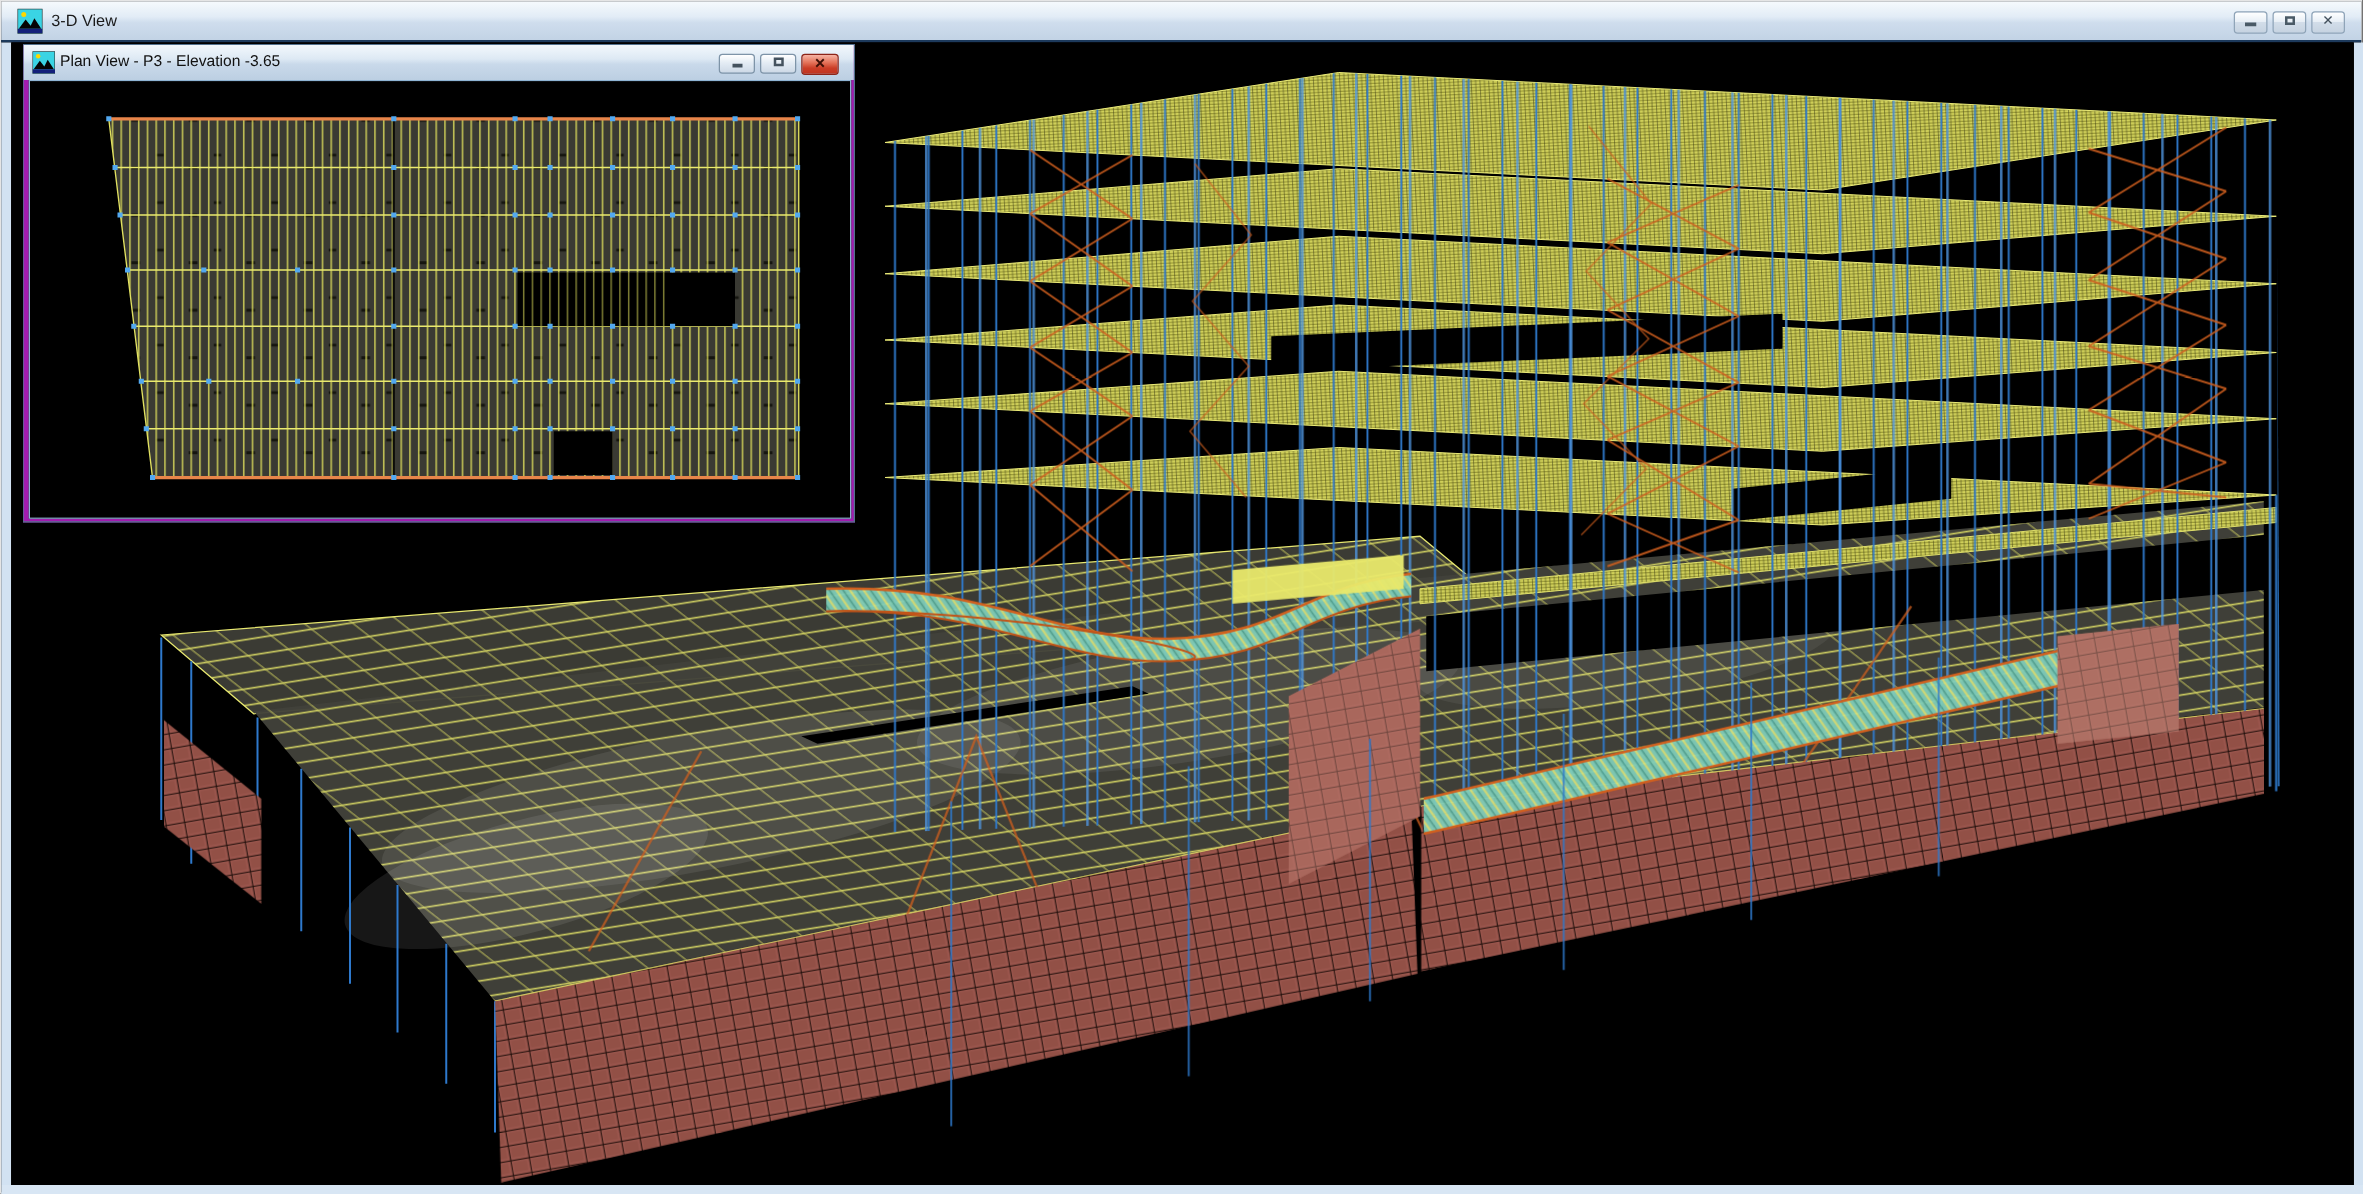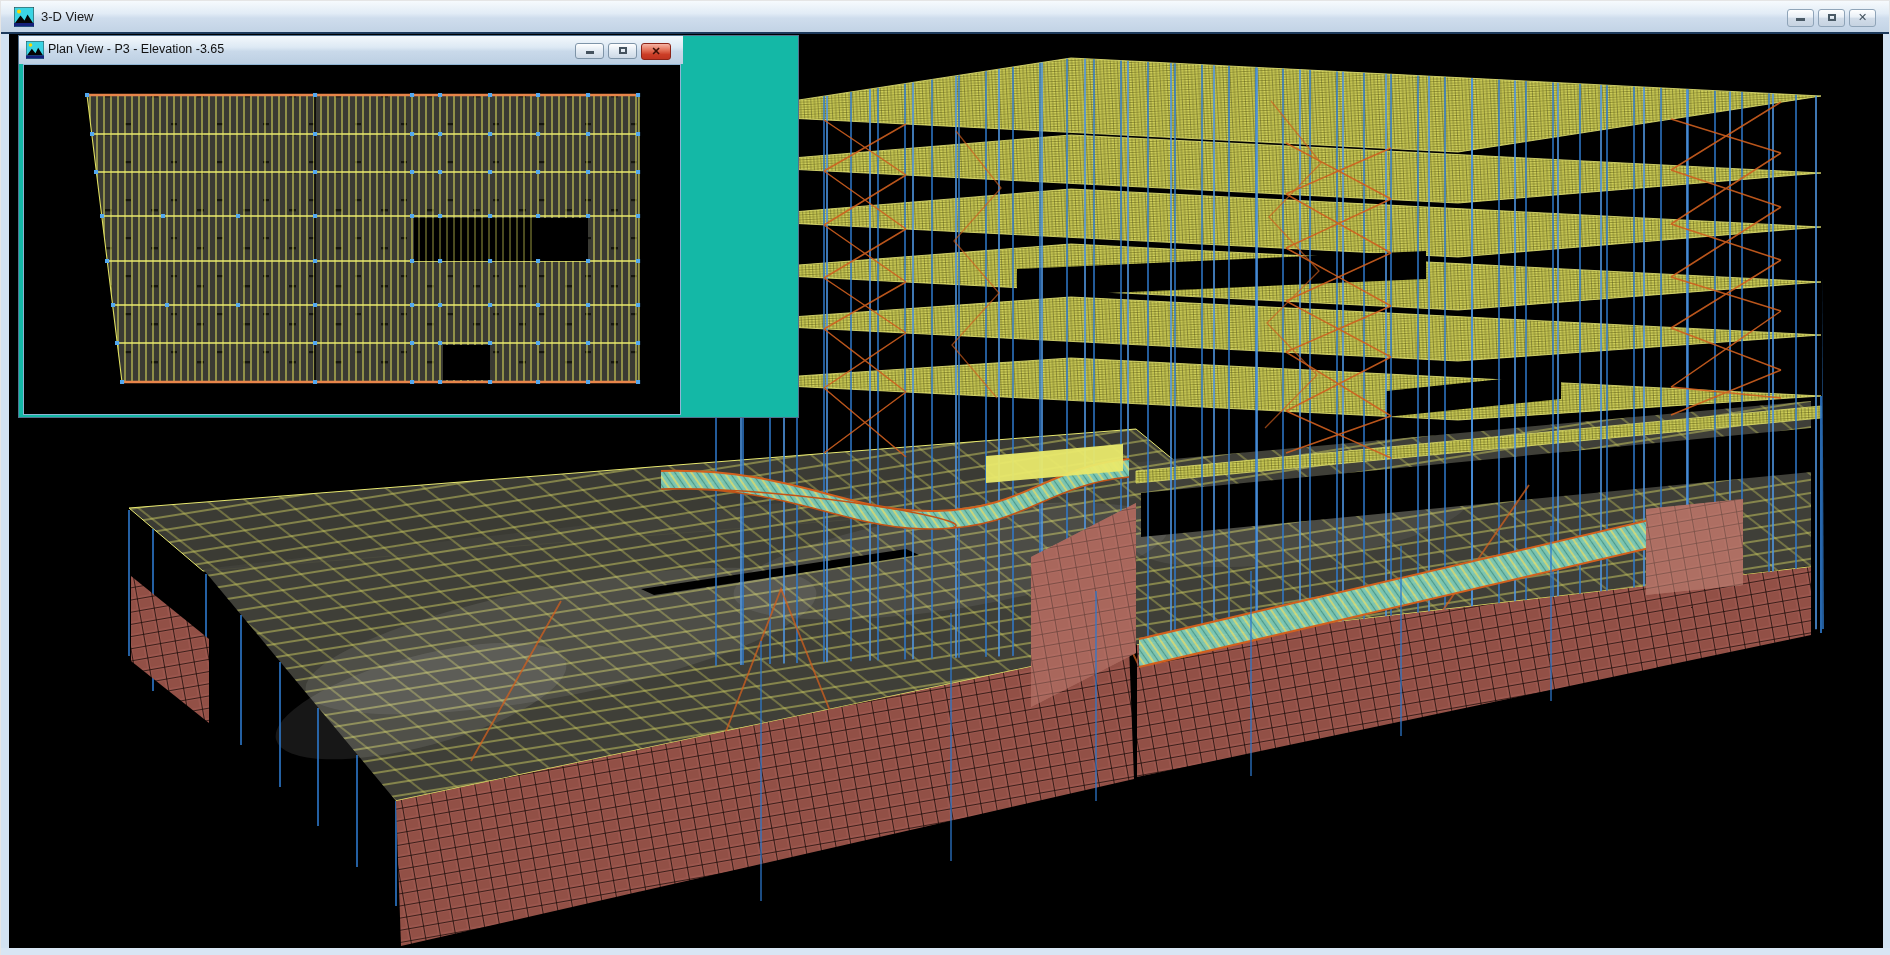--- a/index.html
+++ b/index.html
@@ -20,22 +20,22 @@
   .mw-border-bottom{ position:absolute; left:0; top:947px; width:1890px; height:8px; background:#d8e6f4; }
   .mw-client { position:absolute; left:8px; top:33px; width:1874px; height:914px; background:#000; }
 
   .cap-btn { position:absolute; top:8px; width:27px; height:18px; border:1px solid #8fa4b8;
     border-radius:3px; background:linear-gradient(#ffffff,#e8eff6 45%,#d2dde9 50%,#c6d3e1 100%);
     color:#42505c; font-size:11px; line-height:15px; text-align:center; cursor:pointer; }
   .cap-btn .bar { display:inline-block; width:9px; height:3px; background:#4a5a66; margin-top:8px; }
   .cap-btn .box { display:inline-block; width:8px; height:7px; border:2px solid #4a5a66; margin-top:3px; }
 
   
-  .plan-window { position:absolute; left:17px; top:34px; width:781px; height:383px;
-    background:#14b8a6; border:1px solid #53718e; }
+  .plan-window { position:absolute; left:17px; top:34px; width:666px; height:383px;
+    background:#a21caf; border:1px solid #53718e; }
   .pw-titlebar { position:absolute; left:0; top:0; width:664px; height:28px;
     background:linear-gradient(#f3f8fc 0%, #dde9f4 40%, #c9d9ea 55%, #bccfe2 100%); }
   .pw-title { position:absolute; left:29px; top:6px; font-size:12.5px; color:#111; }
   .pw-icon { position:absolute; left:7px; top:5px; width:18px; height:18px; }
   .pw-client { position:absolute; left:4px; top:28px; width:658px; height:351px;
     background:#000; border:1px solid #8fb4d4; }
   .pw-btn { position:absolute; top:7px; width:29px; height:16px; border:1px solid #7e94a8;
     border-radius:3px; background:linear-gradient(#ffffff,#e4ecf4 45%,#cdd9e6 100%);
     color:#3c4a56; font-size:10px; line-height:13px; text-align:center; cursor:pointer; }
   .pw-btn .bar { display:inline-block; width:8px; height:3px; background:#44525e; margin-top:7px; }

